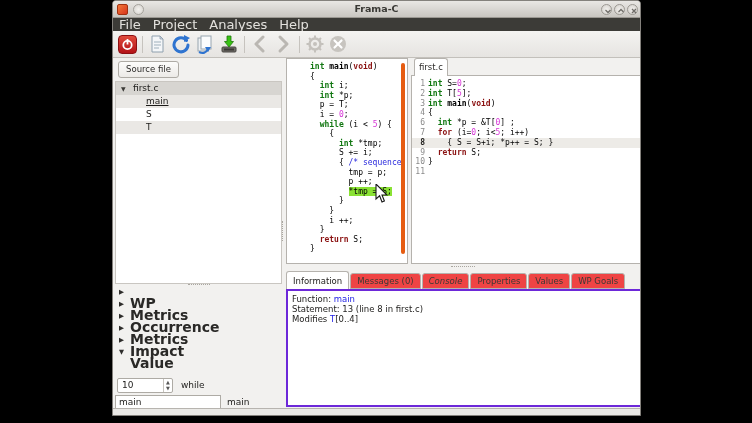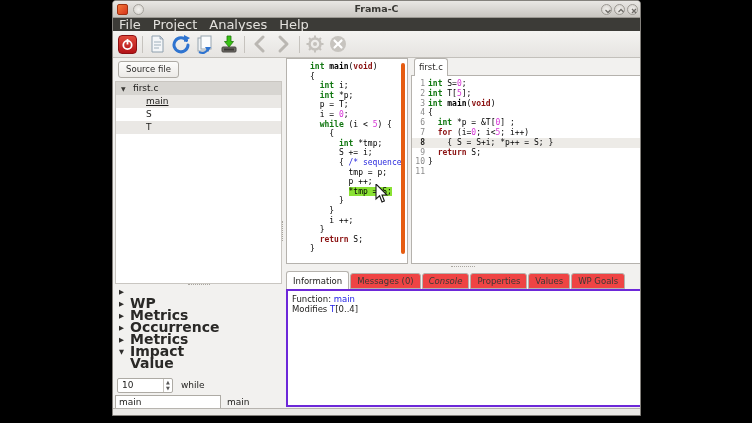--- a/index.html
+++ b/index.html
@@ -334,20 +334,21 @@
       <div class="nb-tabs" id="nb-tabs">
           <div class="nb-tab active">Information</div>
           <div class="nb-tab">Messages (0)</div>
           <div class="nb-tab it">Console</div>
           <div class="nb-tab">Properties</div>
           <div class="nb-tab">Values</div>
           <div class="nb-tab">WP Goals</div>
         </div>
       <div class="nb-content" id="info-content">
           <div class="iline"><span>Function: </span><span class="tk-l">main</span></div>
+          <div class="iline"><span>Statement: 13 (line 8 in first.c)</span></div>
           <div class="iline"><span>Modifies </span><span class="tk-l">T</span><span>[0..4]</span></div>
         </div>
     </div>
 
     <div class="statusbar"></div>
 
     <div class="cursor">
       <svg width="14" height="20" viewBox="0 0 14 20">
           <polygon points="1,0 1,15 4.6,11.8 7,18 9.4,17 7,11 12,11" fill="#fff" stroke="#1a1a1a" stroke-width="1.1"></polygon>
         </svg>

